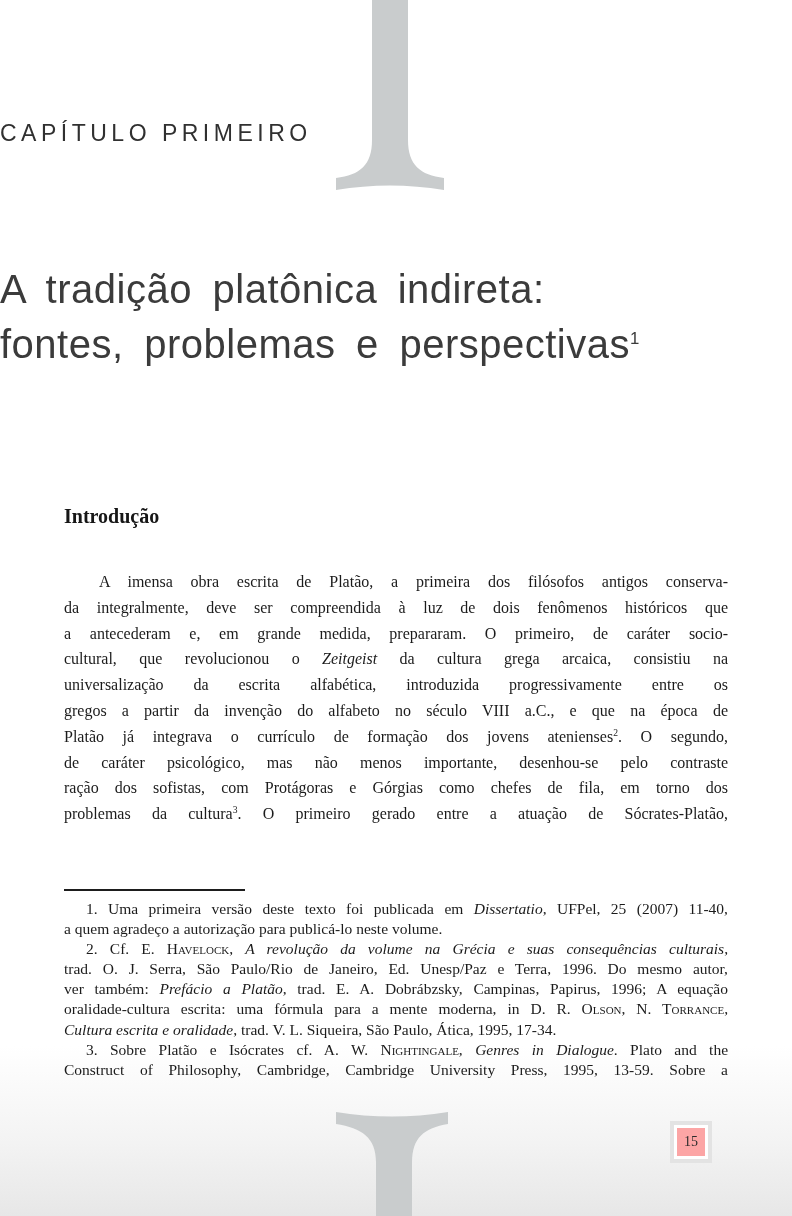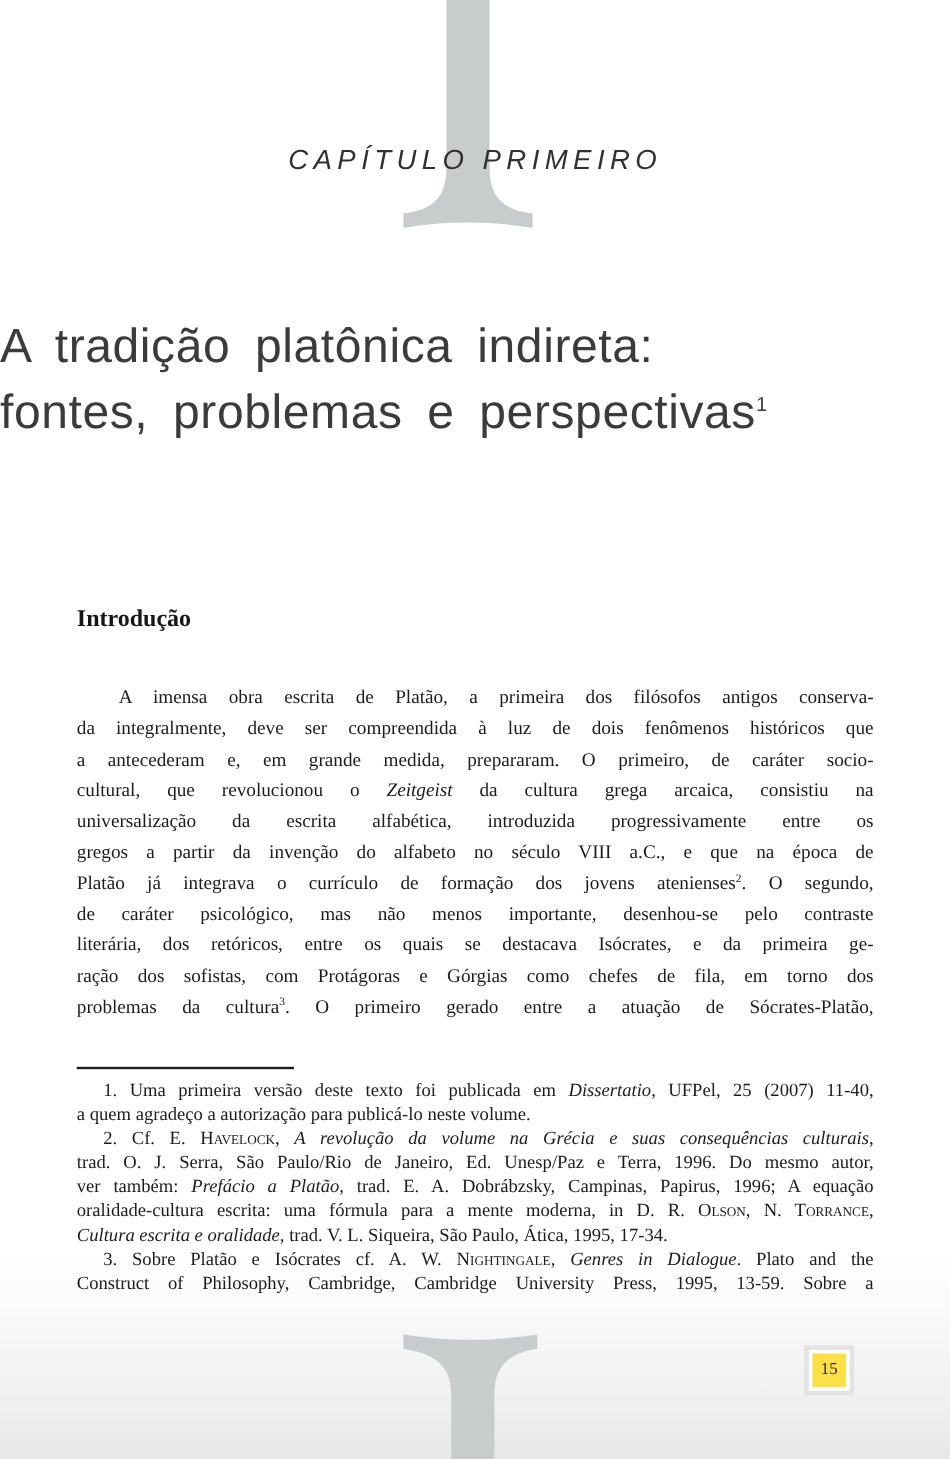--- a/index.html
+++ b/index.html
@@ -11,27 +11,26 @@
     background:linear-gradient(180deg,#ffffff 0%,#ffffff 86%,#f3f3f3 94%,#e7e7e7 100%);
     overflow:hidden;
     font-family:"Liberation Serif", serif;
     color:#1b1b1b;
   }
   .numeral{position:absolute;}
   .numeral-top{left:336px;top:0;width:108px;height:196px;}
   .numeral-bottom{left:336px;top:1110px;width:112px;height:106px;}
   .kicker{
     position:absolute;top:118px;left:0;width:100%;
-    text-align:center;
+    text-align:left;
     font-family:"Liberation Sans", sans-serif;
     font-size:23px;line-height:30px;
     letter-spacing:4.5px;
     color:#303030;
     z-index:2;
-    font-style:italic;
   }
   .title{
     position:absolute;top:262px;left:0;width:100%;
     font-family:"Liberation Sans", sans-serif;
     font-weight:100;
     font-size:40px;line-height:55px;
     letter-spacing:0.5px;word-spacing:9px;
     color:#3b3b3b;
     z-index:2;
   }
@@ -63,21 +62,21 @@
   }
   .pagenum-box{
     position:absolute;top:1121px;right:80px;
     border:4px solid #e3e3e3;
     background:#ffffff;
     padding:3px;
     z-index:3;
   }
   .pagenum-inner{
     width:28px;height:28px;
-    background:#fde047;
+    background:#fca5a5;
     display:flex;align-items:center;justify-content:center;
     font-family:"Liberation Serif", serif;
     font-size:14px;color:#2b2b2b;
   }
 </style>
 </head>
 <body>
 
 <div class="page">
 
@@ -100,21 +99,20 @@
 
   <div class="bodytext">
       <div class="tline indent"><span>A imensa obra escrita de Platão, a primeira dos filósofos antigos conserva-</span></div>
       <div class="tline"><span>da integralmente, deve ser compreendida à luz de dois fenômenos históricos que</span></div>
       <div class="tline"><span>a antecederam e, em grande medida, prepararam. O primeiro, de caráter socio-</span></div>
       <div class="tline"><span>cultural, que revolucionou o </span><span class="run-i">Zeitgeist</span><span> da cultura grega arcaica, consistiu na</span></div>
       <div class="tline"><span>universalização da escrita alfabética, introduzida progressivamente entre os</span></div>
       <div class="tline"><span>gregos a partir da invenção do alfabeto no século VIII a.C., e que na época de</span></div>
       <div class="tline"><span>Platão já integrava o currículo de formação dos jovens atenienses</span><sup>2</sup><span>. O segundo,</span></div>
       <div class="tline"><span>de caráter psicológico, mas não menos importante, desenhou-se pelo contraste</span></div>
-      <div class="tline"><span>literária, dos retóricos, entre os quais se destacava Isócrates, e da primeira ge-</span></div>
       <div class="tline"><span>ração dos sofistas, com Protágoras e Górgias como chefes de fila, em torno dos</span></div>
       <div class="tline"><span>problemas da cultura</span><sup>3</sup><span>. O primeiro gerado entre a atuação de Sócrates-Platão,</span></div>
     </div>
 
   <div class="fn-rule"></div>
 
   <div class="footnotes">
     <div>
         <div class="tline indent"><span>1. Uma primeira versão deste texto foi publicada em </span><span class="run-i">Dissertatio</span><span>, UFPel, 25 (2007) 11-40,</span></div>
         <div class="tline no-just"><span>a quem agradeço a autorização para publicá-lo neste volume.</span></div>

